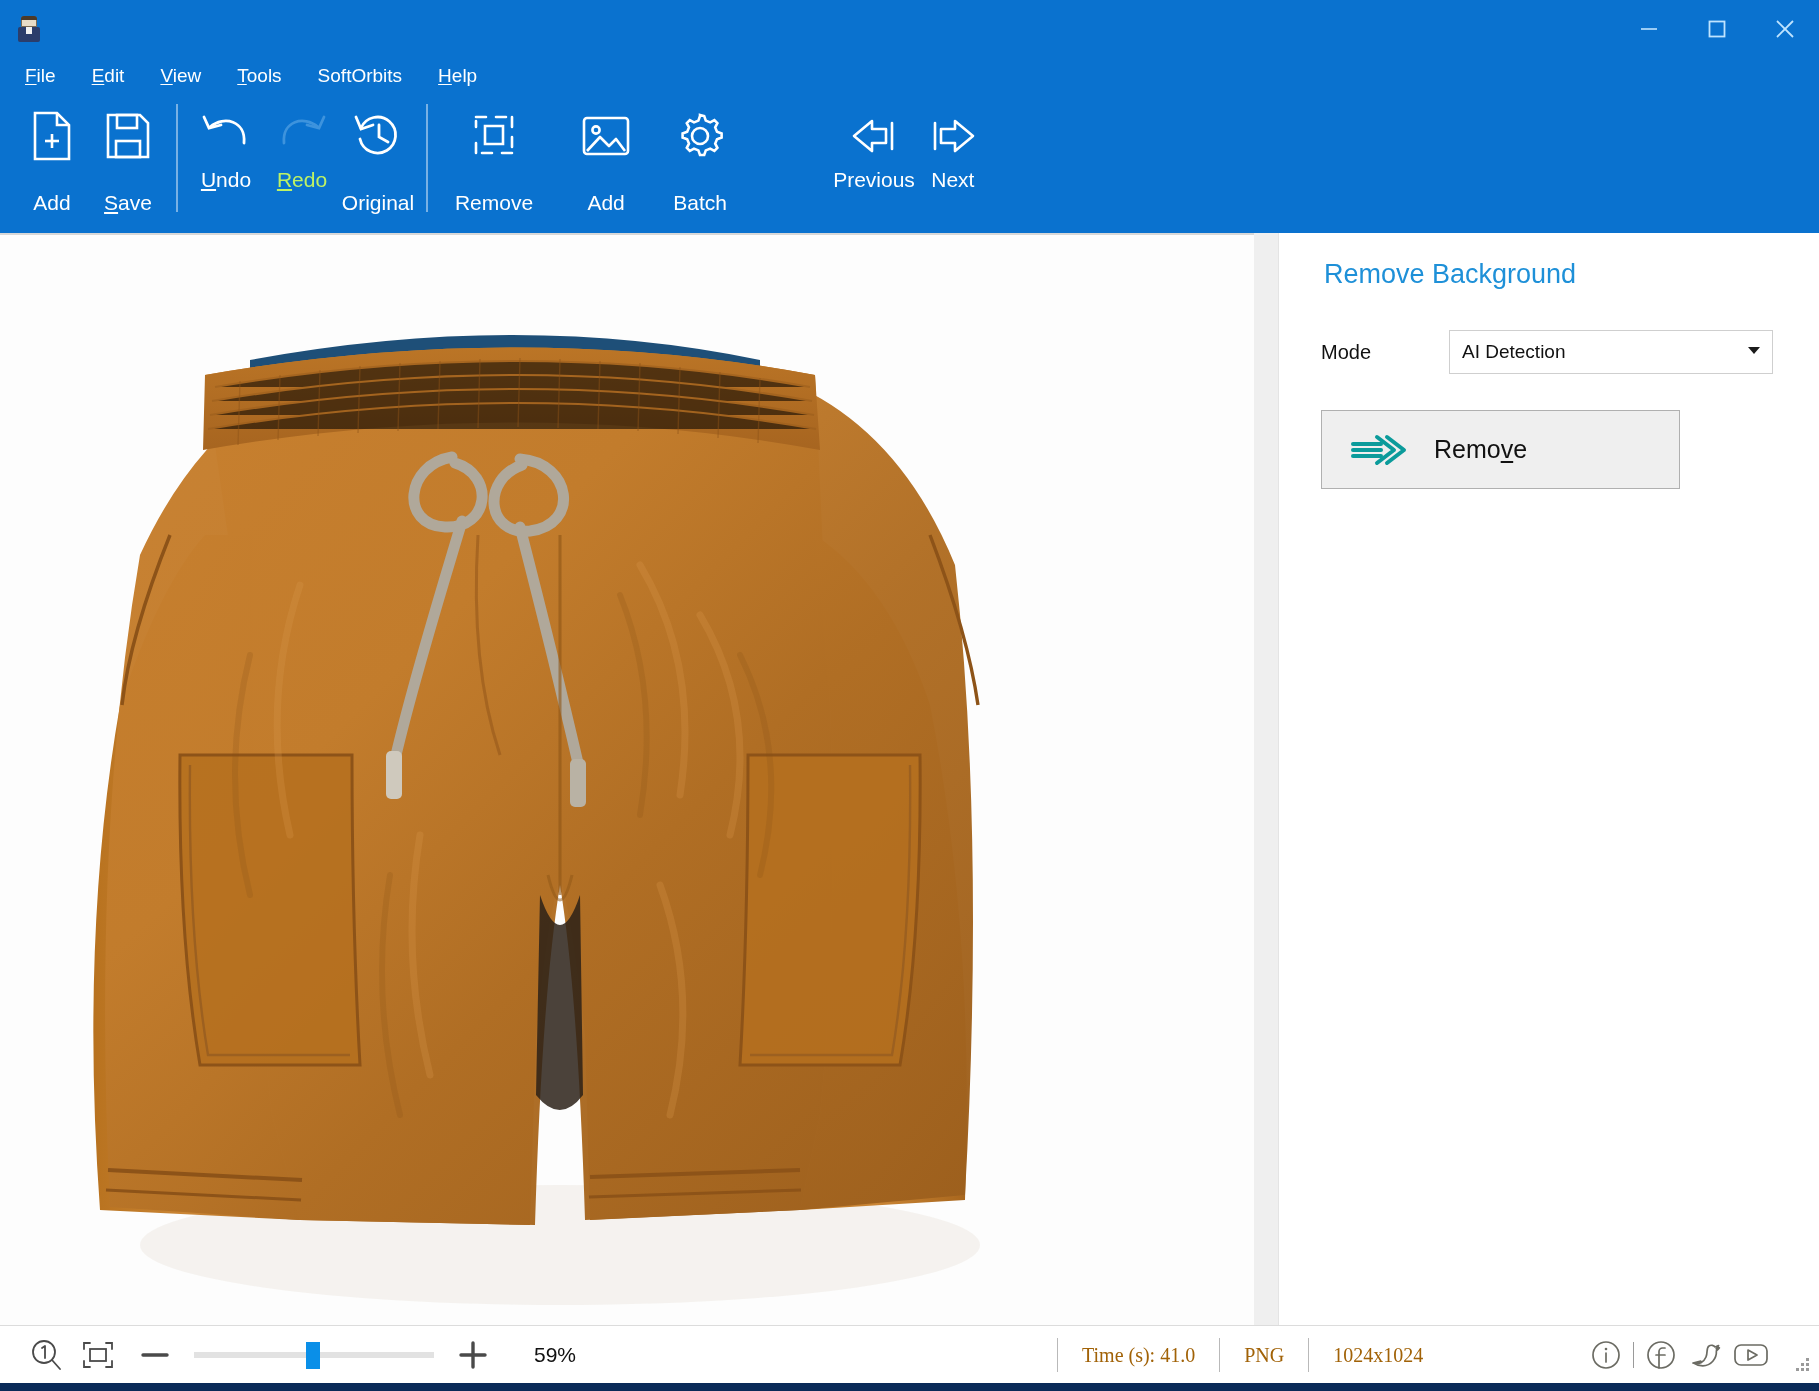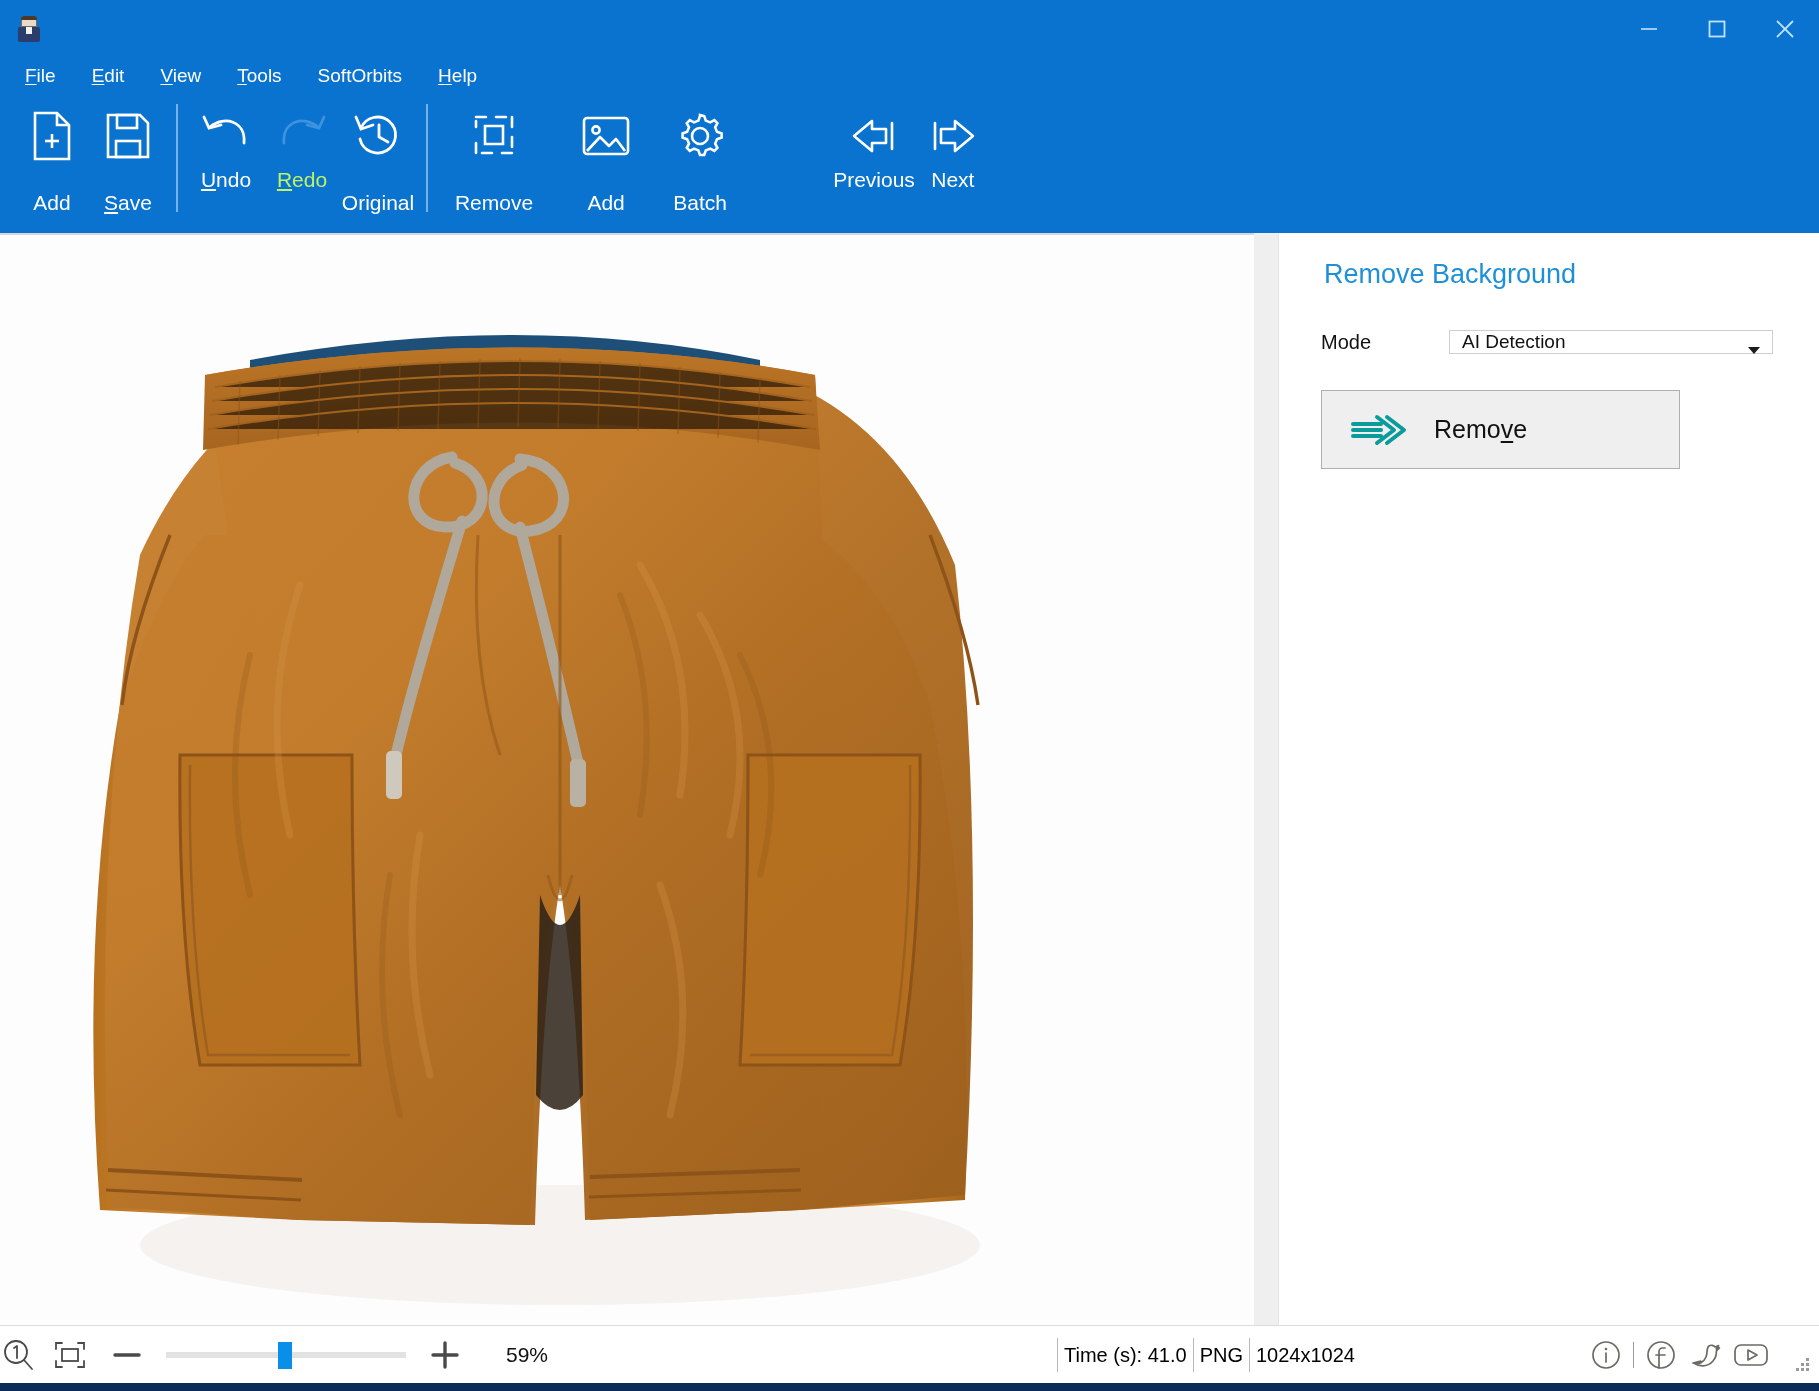--- a/index.html
+++ b/index.html
@@ -142,21 +142,21 @@
     padding-left: 45px;
     margin-bottom: 40px;
   }
   .mode-row {
     display: flex; align-items: center;
     padding-left: 42px;
     margin-bottom: 36px;
   }
   .mode-label { font-size: 20px; color: #111; width: 128px; }
   .combo {
-    width: 324px; height: 24px;
+    width: 324px; height: 44px;
     background: #ffffff;
     border: 1px solid #cfcfcf;
     display: flex; align-items: center;
     position: relative;
     padding-left: 12px;
     font-size: 19px; color: #111;
   }
   .combo-arrow {
     position: absolute; right: 0; top: 0;
     width: 36px; height: 38px;
@@ -181,21 +181,21 @@
 
   
   .statusbar {
     height: 58px;
     background: #ffffff;
     border-top: 1px solid #dcdcdc;
     display: flex; align-items: center;
     flex: none;
     position: relative;
   }
-  .sb-left { display: flex; align-items: center; padding-left: 0; gap: 16px; }
+  .sb-left { display: flex; align-items: center; padding-left: 28px; gap: 16px; }
   .sb-iconbtn { width: 36px; height: 40px; display:flex; align-items:center; justify-content:center; }
   .zoom-minus, .zoom-plus {
     width: 46px; height: 40px; display:flex; align-items:center; justify-content:center;
   }
   .slider {
     width: 240px; height: 40px; position: relative;
     display:flex; align-items:center;
   }
   .slider-track {
     position:absolute; left:0; right:0; top: 17px;
@@ -207,22 +207,22 @@
   }
   .zoom-pct { font-size: 21px; color: #111; margin-left: 22px; }
 
   .sb-fields {
     position: absolute; left: 1057px; top: 0; height: 58px;
     display: flex; align-items: center;
   }
   .sb-field {
     border-left: 1px solid #b9b9b9;
     height: 34px; display: flex; align-items: center;
-    padding: 0 6px;
-    font-size: 20px; color: #000000; white-space: nowrap;
+    padding: 0 24px;
+    font-size: 20px; color: #a16207; white-space: nowrap; font-family: Liberation Serif, serif;
   }
   .sb-social {
     position: absolute; right: 48px; top: 0; height: 58px;
     display: flex; align-items: center; gap: 5px;
   }
   .soc { width: 40px; height: 40px; display:flex; align-items:center; justify-content:center; }
   .soc-div { width:1px; height: 26px; background:#9a9a9a; margin: 0 2px; }
   .grip {
     position:absolute; right: 8px; bottom: 8px;
     width: 18px; height: 18px;

